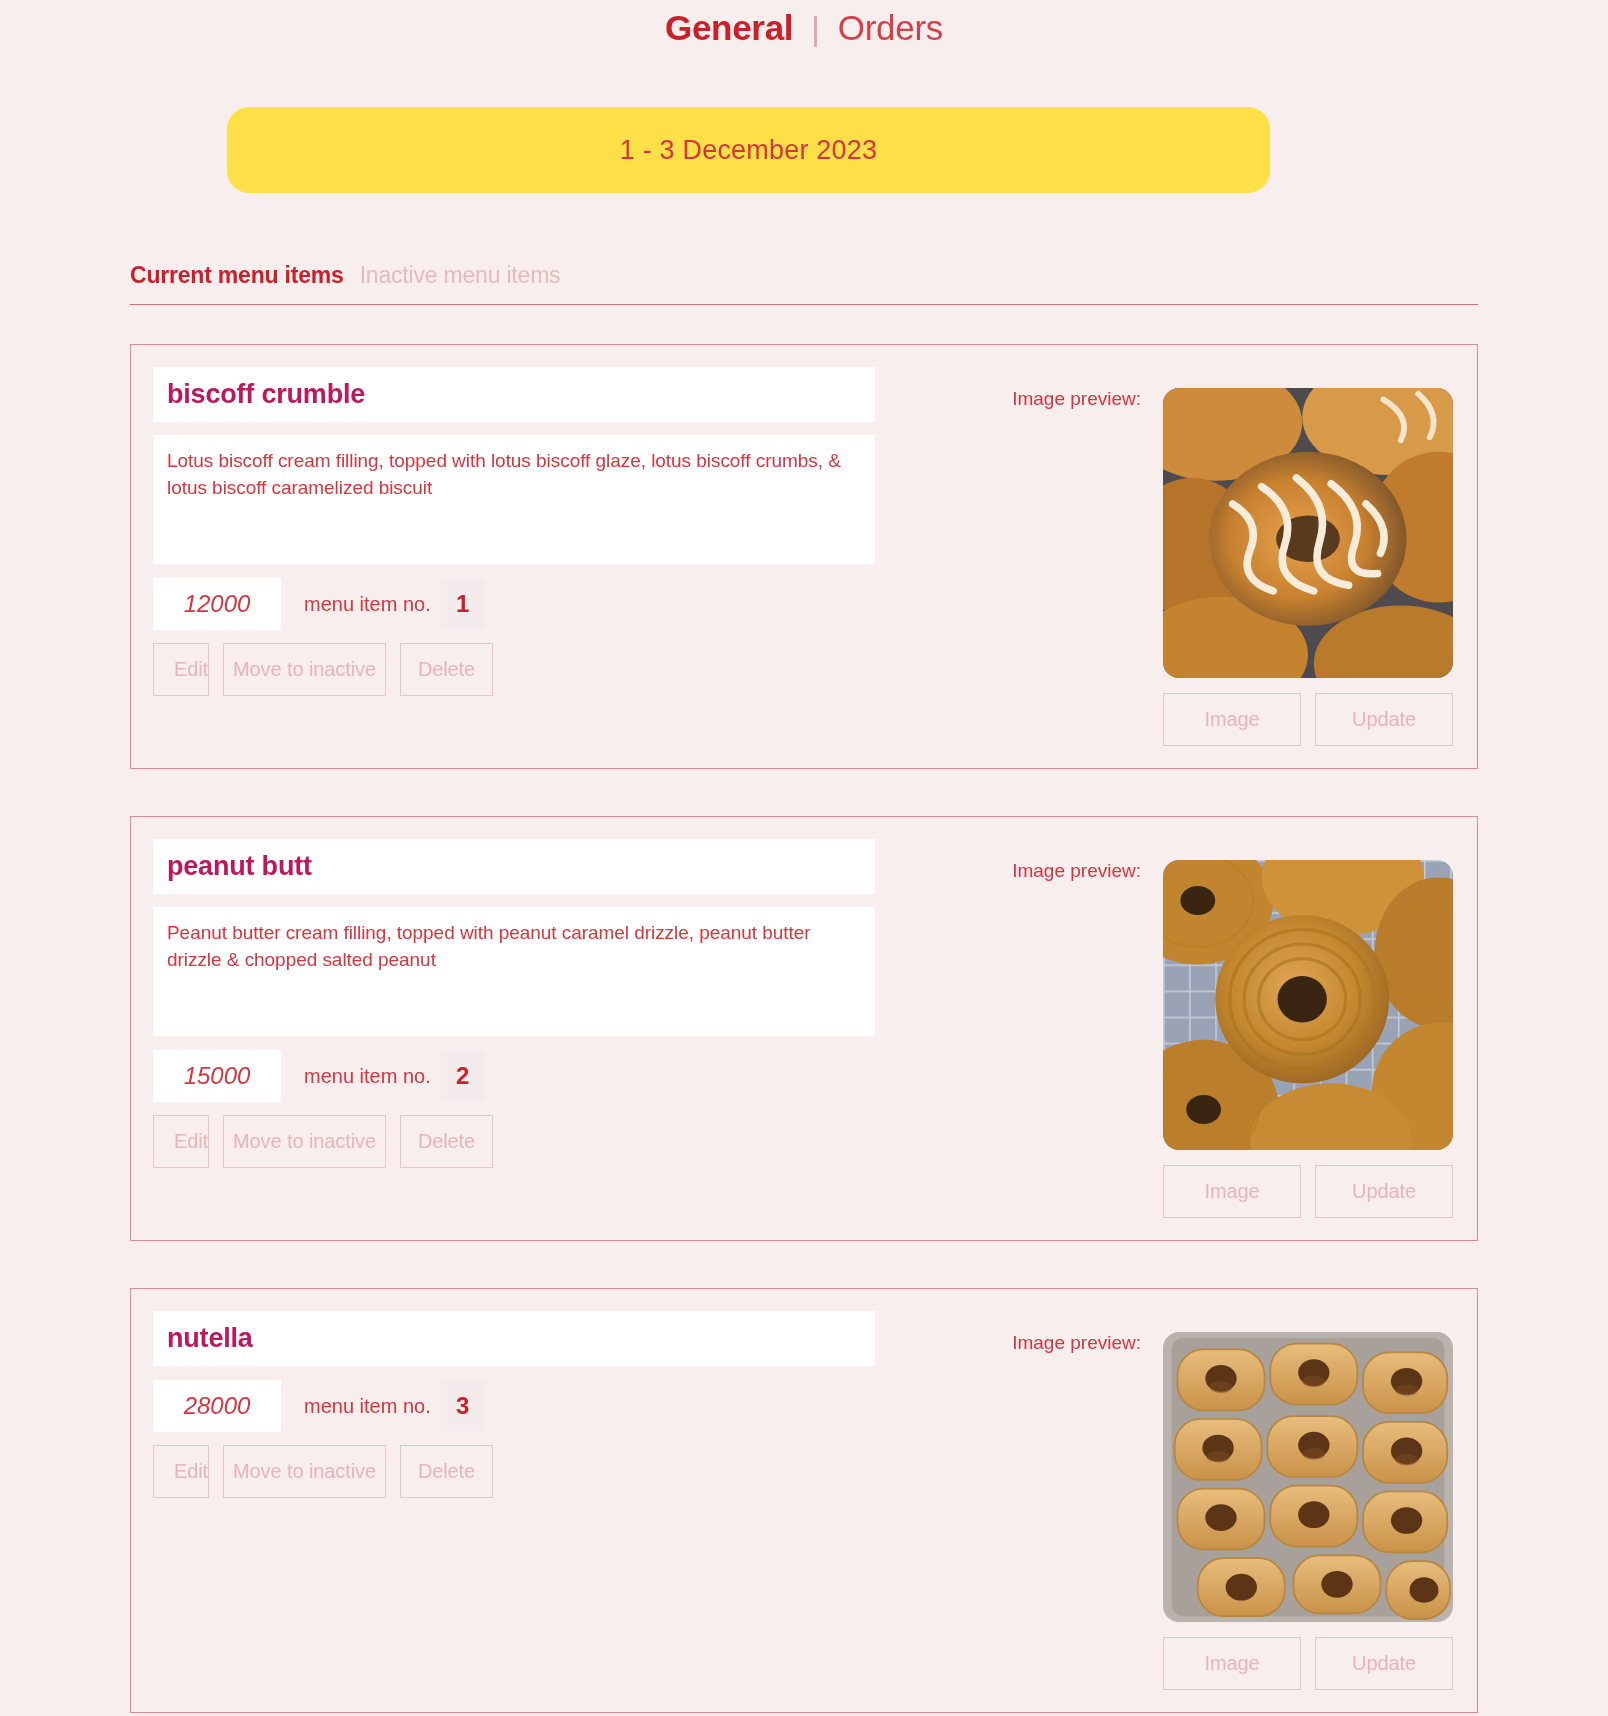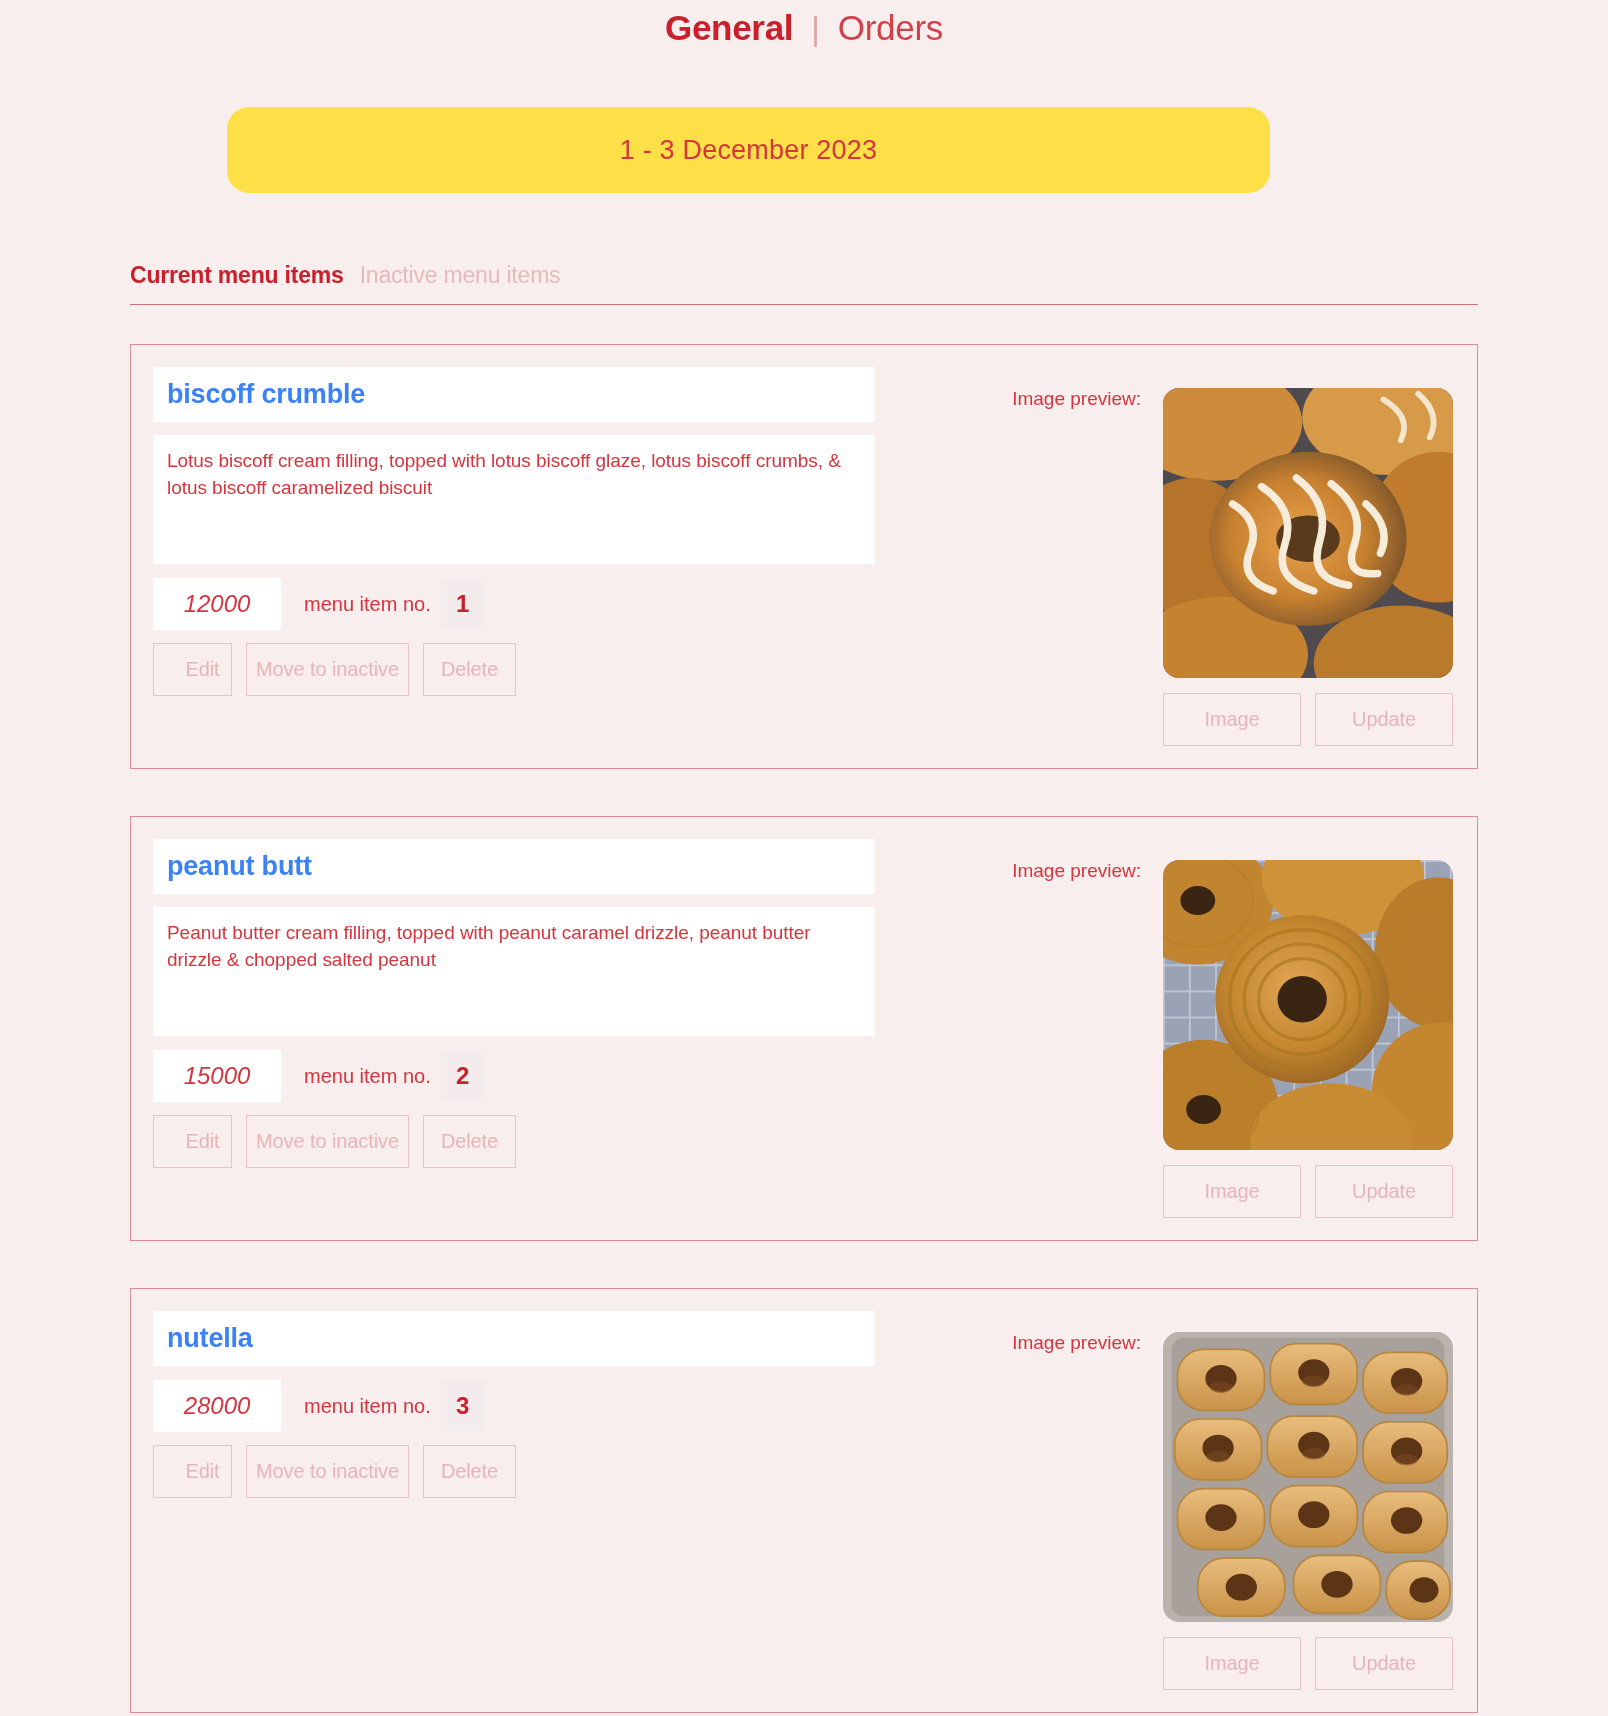--- a/index.html
+++ b/index.html
@@ -132,21 +132,21 @@
   }
   .name-field {
     background: #ffffff;
     height: 55px;
     display: flex;
     align-items: center;
     padding-left: 14px;
     cursor: text;
   }
   .name-text {
-    color: #3b82f6;
+    color: #be185d;
     font-size: 27px;
     font-weight: 700;
     letter-spacing: -0.2px;
   }
   .desc-field {
     margin-top: 13px;
     background: #ffffff;
     height: 129px;
     padding: 13px 14px 0 14px;
     cursor: text;
@@ -210,21 +210,21 @@
     font-family: "Liberation Sans", "DejaVu Sans", sans-serif;
     font-size: 20px;
     font-weight: 400;
     height: 53px;
     display: flex;
     align-items: center;
     justify-content: center;
     cursor: pointer;
     letter-spacing: -0.1px;
   }
-  .btn-edit { width: 79px; padding-left: 20px; }
+  .btn-edit { width: 56px; padding-left: 20px; }
   .btn-inactive { width: 163px; }
   .btn-delete { width: 93px; }
 
   .card-right {
     flex: 1 1 auto;
     display: flex;
     flex-direction: column;
     align-items: flex-end;
     padding-top: 21px;
   }

